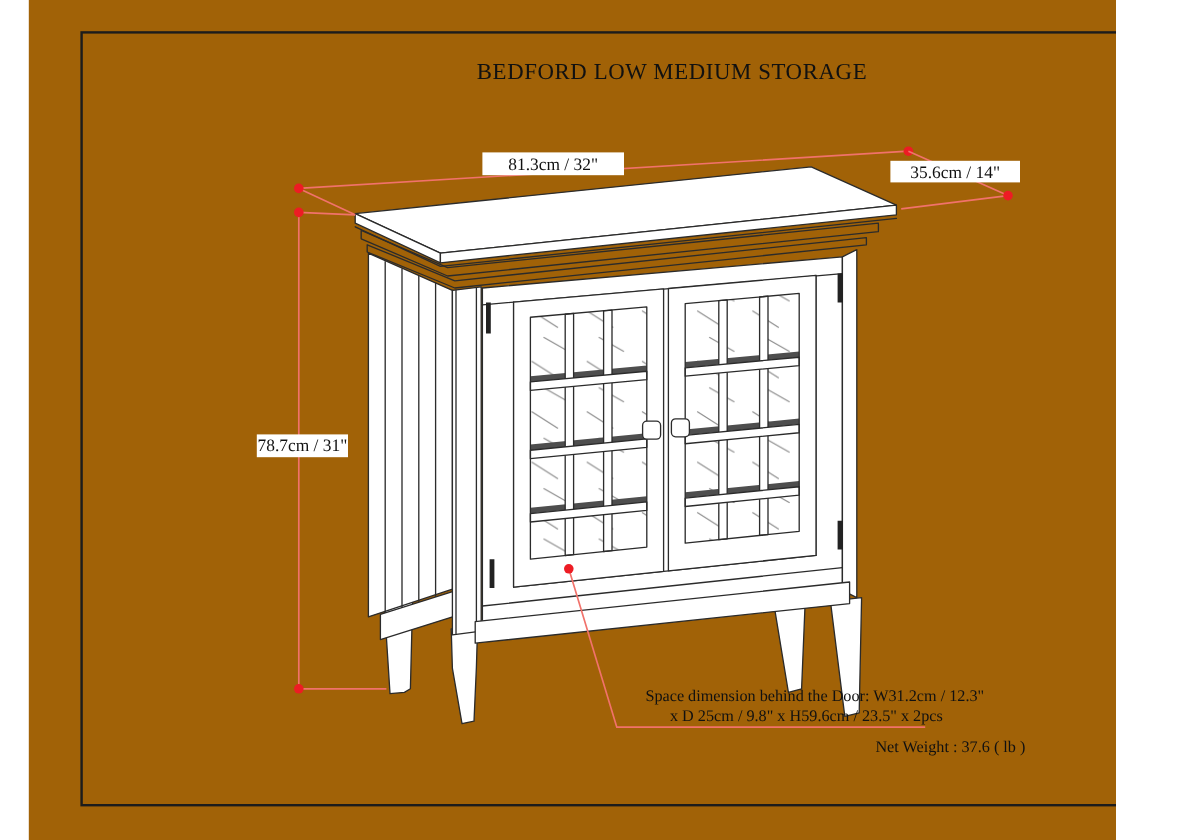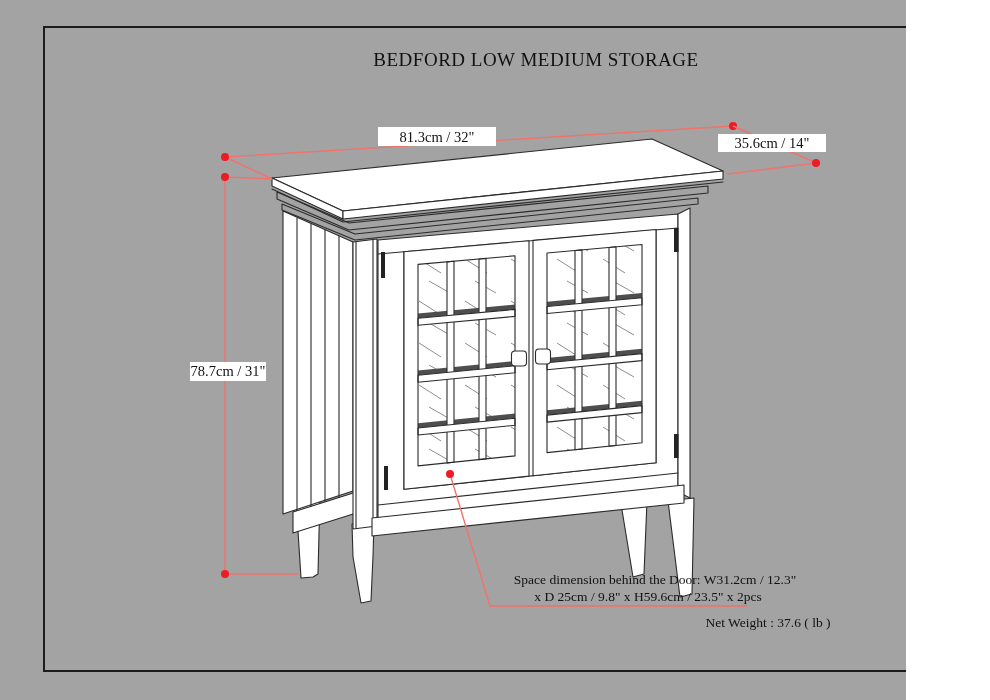--- a/index.html
+++ b/index.html
@@ -1,17 +1,17 @@
 <!DOCTYPE html>
 <html><head>
 <meta charset="utf-8">
 <style>
   html,body{margin:0;padding:0;background:#fff;}
-  .stage{position:relative;width:906px;height:700px;background:#a3a3a3;overflow:hidden;
-         font-family:"Liberation Serif", serif;}
+  .stage{position:relative;width:906px;height:700px;background:#a16207;overflow:hidden;
+         font-family:"Liberation Serif", serif;margin-left:24px;}
   svg{display:block;}
   .k{fill:none;stroke:#2b2b2b;stroke-width:1.1;stroke-linejoin:round;stroke-linecap:round;}
   .kw{fill:#ffffff;stroke:#2b2b2b;stroke-width:1.1;stroke-linejoin:round;}
   .shelf{fill:#4e4e4e;stroke:none;}
   .red{stroke:#f1726b;stroke-width:1.4;fill:none;}
   .dot{fill:#ed1c24;stroke:none;}
   .lbl{font-family:"Liberation Serif", serif;font-size:14.5px;fill:#111;}
   .note{font-family:"Liberation Serif", serif;font-size:13.5px;fill:#111;}
   .ttl{font-family:"Liberation Serif", serif;font-size:19px;letter-spacing:.5px;fill:#111;}
 </style>

